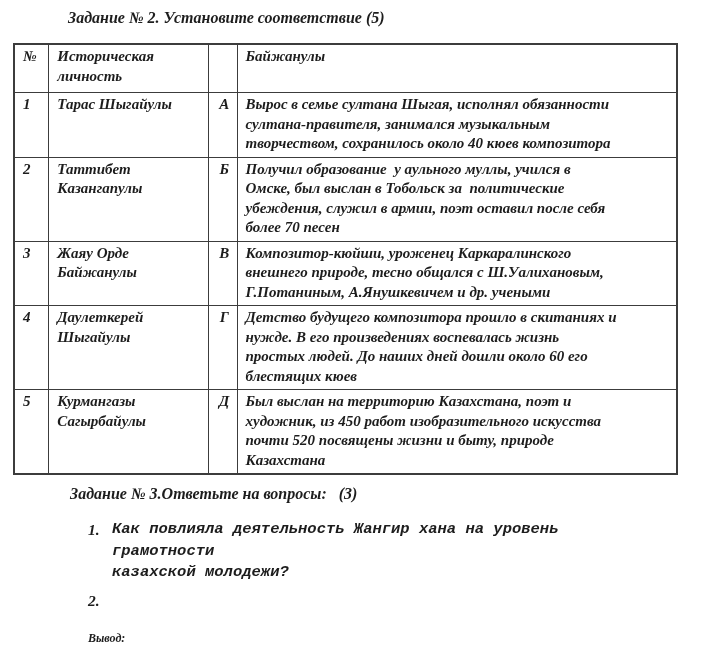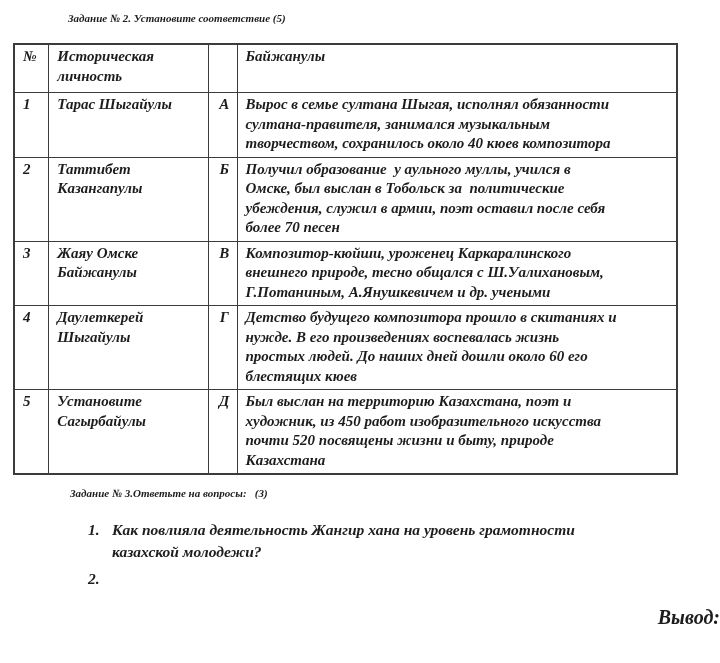--- a/index.html
+++ b/index.html
@@ -13,21 +13,21 @@
     height: 663px;
     background: #ffffff;
     overflow: hidden;
     font-family: "Liberation Serif", "DejaVu Serif", serif;
     font-style: italic;
     font-weight: 700;
     color: #1d1d1d;
   }
   .task2-title {
     margin: 7px 0 0 68px;
-    font-size: 11px;
+    font-size: 16px;
     line-height: 22px;
     white-space: pre-wrap;
   }
   table.match-table {
     border-collapse: collapse;
     table-layout: fixed;
     width: 665px;
     margin: 14px 0 0 13px;
     border: 2px solid #3c3c3c;
   }
@@ -46,45 +46,45 @@
   .col-bio    { width: 430px; }
   tr.header-row td { height: 42px; }
   td.letter-cell {
     text-align: center;
     padding-left: 2px;
     padding-right: 2px;
   }
   td.num-cell { padding-left: 9px; }
   .task3-title {
     margin: 8px 0 0 70px;
-    font-size: 11px;
+    font-size: 16px;
     line-height: 21px;
     white-space: pre-wrap;
   }
   .questions {
     margin: 15px 0 0 88px;
     width: 560px;
   }
   .question-item {
     display: flex;
     margin-bottom: 6px;
     font-size: 15.5px;
     line-height: 21.5px;
   }
   .qnum {
     flex: 0 0 24px;
   }
   .qtext {
     white-space: pre-wrap;
+    font-family: Liberation Mono, monospace;
   }
   .conclusion-label {
     margin: 17px 0 0 88px;
-    font-size: 20px;
+    font-size: 12px;
     line-height: 21px;
-    text-align: right;
   }
 </style>
 </head>
 <body>
 
 <div class="page">
 
   <div class="task2-title">Задание № 2. Установите соответствие (5)</div>
 
   <table class="match-table">
@@ -118,42 +118,42 @@
 Казангапулы</td>
         <td class="letter-cell">Б</td>
         <td>Получил образование  у аульного муллы, учился в
 Омске, был выслан в Тобольск за  политические
 убеждения, служил в армии, поэт оставил после себя
 более 70 песен</td>
       </tr>
 
       <tr>
         <td class="num-cell">3</td>
-        <td>Жаяу Омске
+        <td>Жаяу Орде
 Байжанулы</td>
         <td class="letter-cell">В</td>
         <td>Композитор-кюйши, уроженец Каркаралинского
 внешнего природе, тесно общался с Ш.Уалихановым,
 Г.Потаниным, А.Янушкевичем и др. учеными</td>
       </tr>
 
       <tr>
         <td class="num-cell">4</td>
         <td>Даулеткерей
 Шыгайулы</td>
         <td class="letter-cell">Г</td>
         <td>Детство будущего композитора прошло в скитаниях и
 нужде. В его произведениях воспевалась жизнь
 простых людей. До наших дней дошли около 60 его
 блестящих кюев</td>
       </tr>
 
       <tr>
         <td class="num-cell">5</td>
-        <td>Установите
+        <td>Курмангазы
 Сагырбайулы</td>
         <td class="letter-cell">Д</td>
         <td>Был выслан на территорию Казахстана, поэт и
 художник, из 450 работ изобразительного искусства
 почти 520 посвящены жизни и быту, природе
 Казахстана</td>
       </tr>
     </tbody>
   </table>
 

